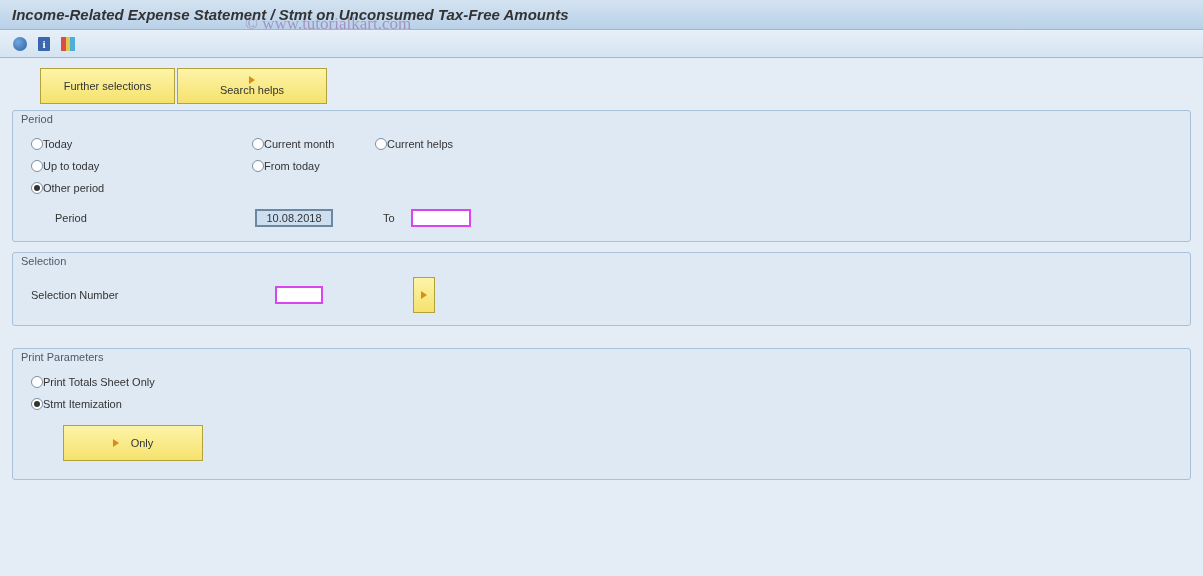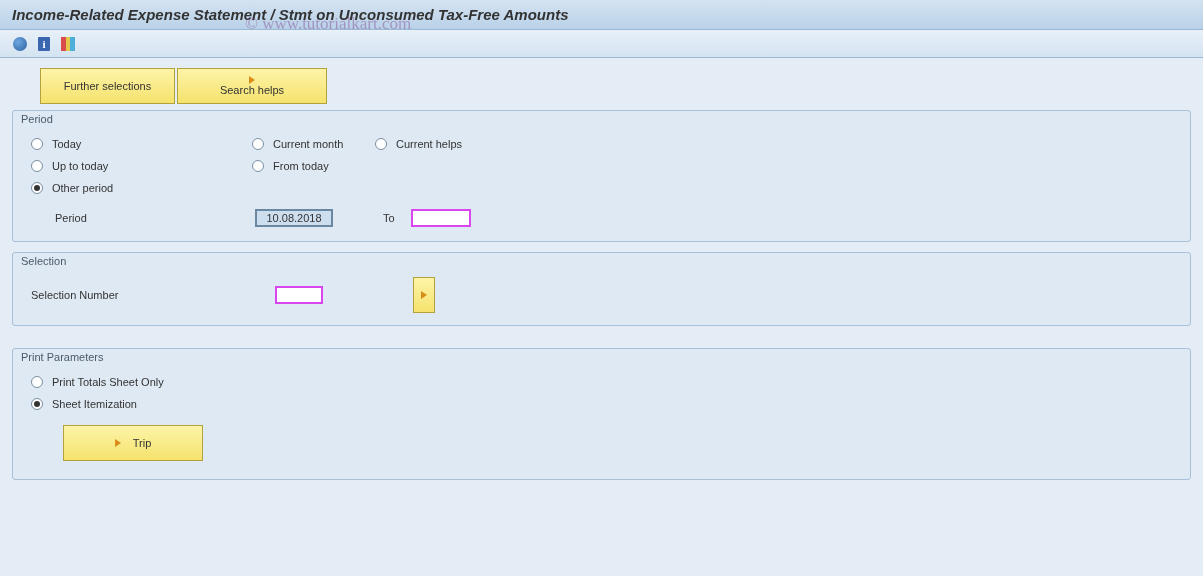--- a/index.html
+++ b/index.html
@@ -91,21 +91,21 @@
     }
     .row {
       display: flex;
       align-items: center;
       height: 22px;
     }
     .col1 { width: 180px; display: flex; align-items: center; padding-left: 6px; }
     .col2 { width: 170px; display: flex; align-items: center; padding-left: 47px; }
     .col3 { width: 150px; display: flex; align-items: center; }
     .period-label-indent { padding-left: 30px; }
-    .radio { display: inline-flex; align-items: center; gap: 9px; cursor: pointer; }
+    .radio { display: inline-flex; align-items: center; gap: 0; cursor: pointer; }
     .radio-dot {
       width: 12px; height: 12px; border: 1px solid #7a8fa4; border-radius: 50%;
       display: inline-flex; align-items: center; justify-content: center;
       background: #fff;
     }
     .radio-dot.checked::after {
       content: ""; width: 6px; height: 6px; background: #333; border-radius: 50%;
     }
     input.sap-input {
       border: 2px solid #d946ef;
@@ -269,27 +269,27 @@
           <label class="radio">
             <span class="radio-dot"></span>
             <span>Print Totals Sheet Only</span>
           </label>
         </div>
       </div>
       <div class="row">
         <div class="col1" style="width:auto">
           <label class="radio">
             <span class="radio-dot checked"></span>
-            <span>Sheet Itemization</span>
+            <span>Stmt Itemization</span>
           </label>
         </div>
       </div>
       <div class="sort-wrap">
         <button class="sap-btn sort">
           <span class="arrow-right-ic"></span>
           <span class="gap-s"></span>
-          <span>Trip</span>
+          <span>Only</span>
         </button>
       </div>
     </div>
   </div>
 
 </div>
 
 </body></html>

